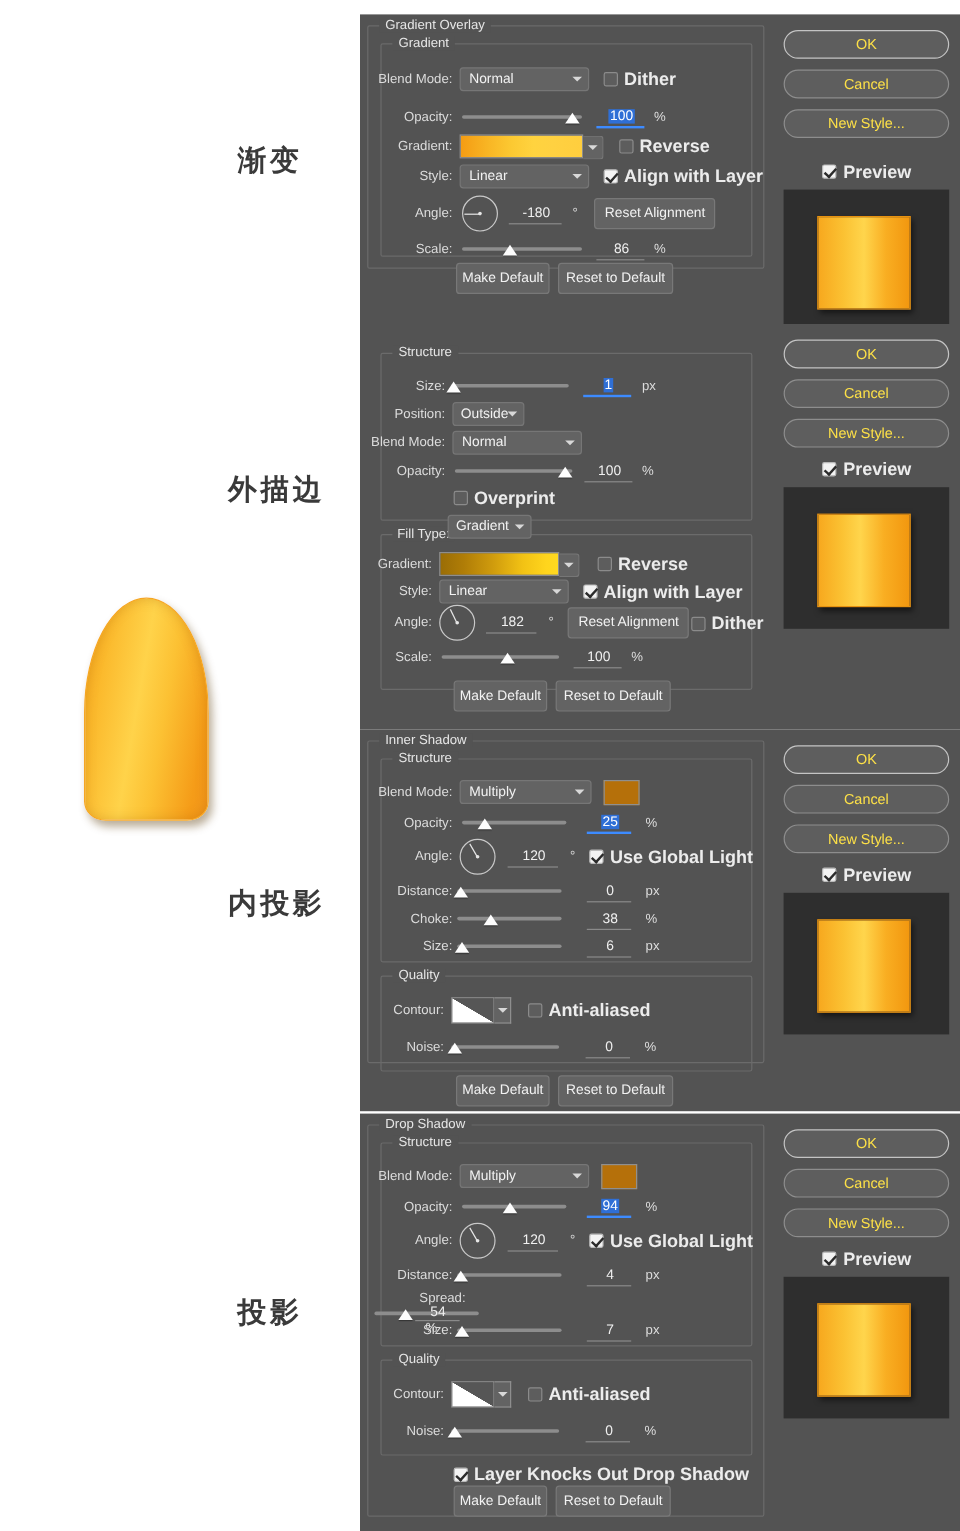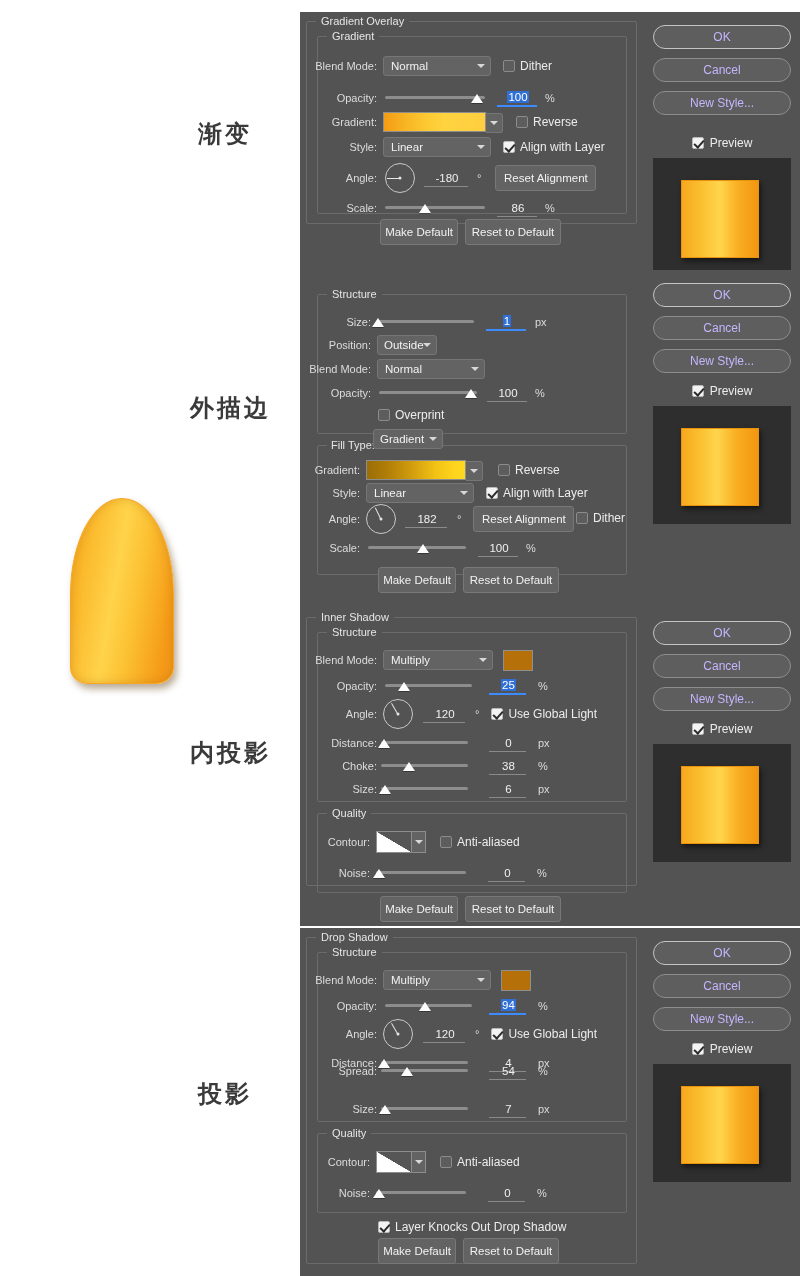--- a/index.html
+++ b/index.html
@@ -110,21 +110,21 @@
     width:12px;height:12px;border-radius:2px;
     background:#f3f3f3; border:1px solid #b9b9b9;
     position:relative; flex:none;
   }
   .cb.off { background:#5d5d5d; border:1px solid #8b8b8b; }
   .cb.on::after {
     content:""; position:absolute; left:3px; top:0px;
     width:4px;height:8px;border:solid #2b2b2b;
     border-width:0 2px 2px 0; transform:rotate(42deg);
   }
-  .cbtext { font-size:12px; color:#ececec; }
+  .cbtext { font-size:15px; color:#ececec;font-weight:bold; }
 
   
   .gradbar {
     position:relative; height:20px;
     border:1px solid #8e8e8e;
   }
   .grad-drop {
     position:absolute; right:-18px; top:0; width:17px;height:20px;
     background:#636363; border:1px solid #767676; border-left:none;
     border-radius:0 3px 3px 0;
@@ -177,21 +177,21 @@
   }
   .contour-drop .chev {
     position:absolute; left:3px; top:50%; transform:translateY(-50%);
     width:0;height:0;border-left:4px solid transparent;border-right:4px solid transparent;border-top:4px solid #d8d8d8;
   }
 
   
   .pillbtn {
     position:absolute; left:8px; width:138px; height:24px;
     background:#5e5e5e; border:1px solid #8d8d8d; border-radius:12px;
-    color:#c4b5fd; font-size:12px;
+    color:#fde047; font-size:12px;
     display:flex; align-items:center; justify-content:center;
   }
   .pillbtn.primary { border:1px solid #c4c4c4; }
   .prev-row {
     position:absolute; left:8px; width:138px; height:18px;
     display:flex; align-items:center; justify-content:center; gap:6px;
   }
   .thumb {
     position:absolute; left:8px; width:138px; height:118px;
     background:#2e2e2e;
@@ -692,21 +692,21 @@
         <div class="slider" style="width:87px; margin-left:4px;">
           <div class="track"></div>
           <div class="knob" style="left:3%;"></div>
         </div>
         <div class="numfield" style="width:37px; margin-left:21px;">
           <span>4</span>
         </div>
         <span class="unit" style="margin-left:12px;">px</span>
       </div>
 
-      <div class="row" style="left:8px; top:133px;">
+      <div class="row" style="left:8px; top:148px;flex-direction:column;">
         <div class="lbl" style="width:69px;">Spread:</div>
         <div class="slider" style="width:87px; margin-left:4px;">
           <div class="track"></div>
           <div class="knob" style="left:30%;"></div>
         </div>
         <div class="numfield" style="width:37px; margin-left:21px;">
           <span>54</span>
         </div>
         <span class="unit" style="margin-left:12px;">%</span>
       </div>

